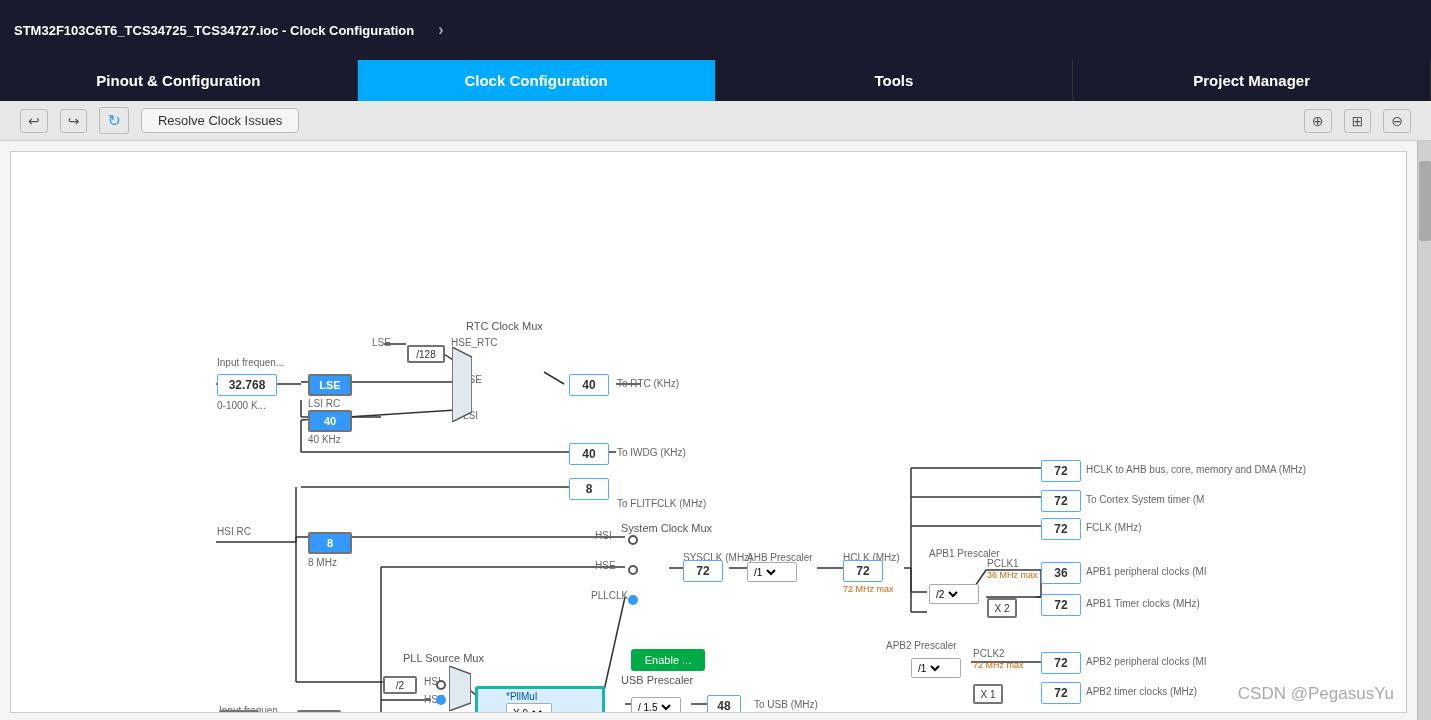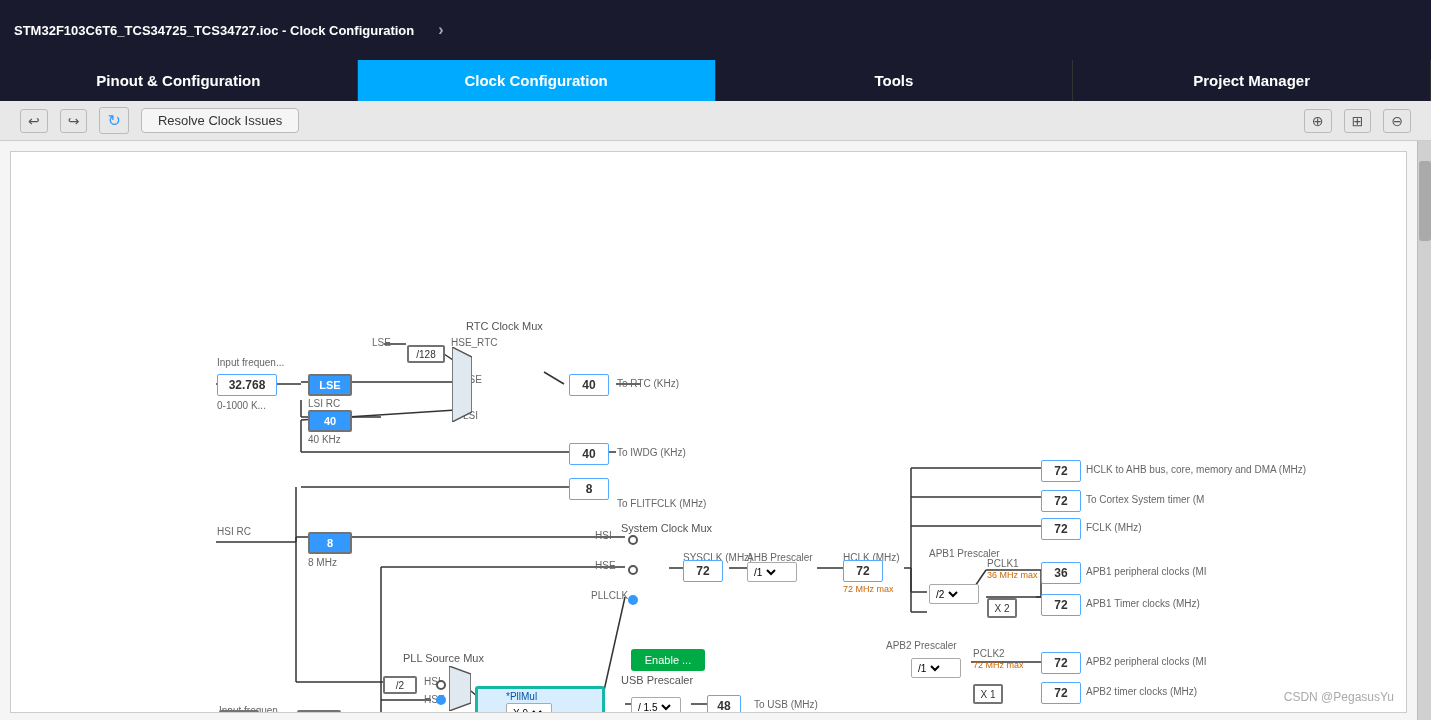--- a/index.html
+++ b/index.html
@@ -186,21 +186,21 @@
     }
     .radio-dot.selected {
       background: #3399ff;
       border-color: #3399ff;
     }
 
     .watermark {
       position: absolute;
       bottom: 8px;
       right: 12px;
-      font-size: 12px;
+      font-size: 17px;
       color: #aaa;
     }
 
     .pll-box {
       position: absolute;
       background: #d8eeff;
       border: 3px solid #14b8a6;
       border-radius: 3px;
     }
   </style>

